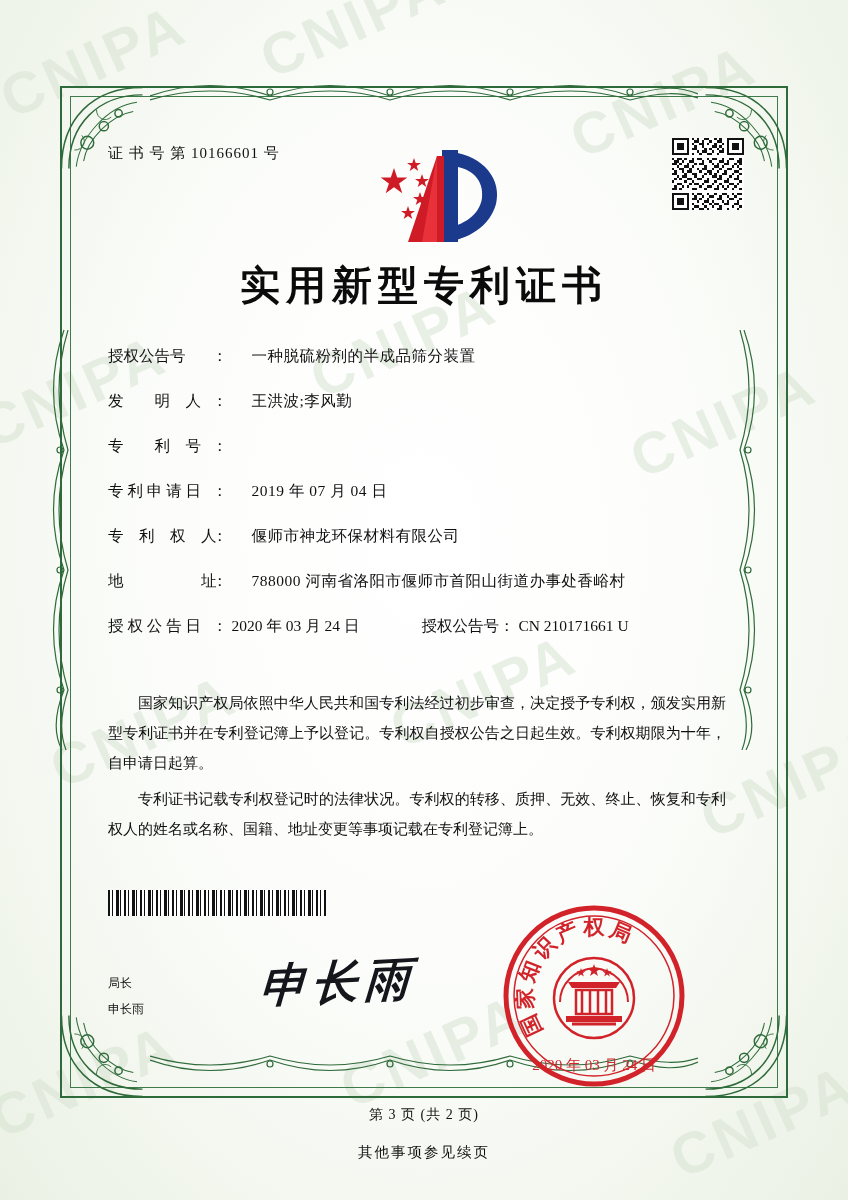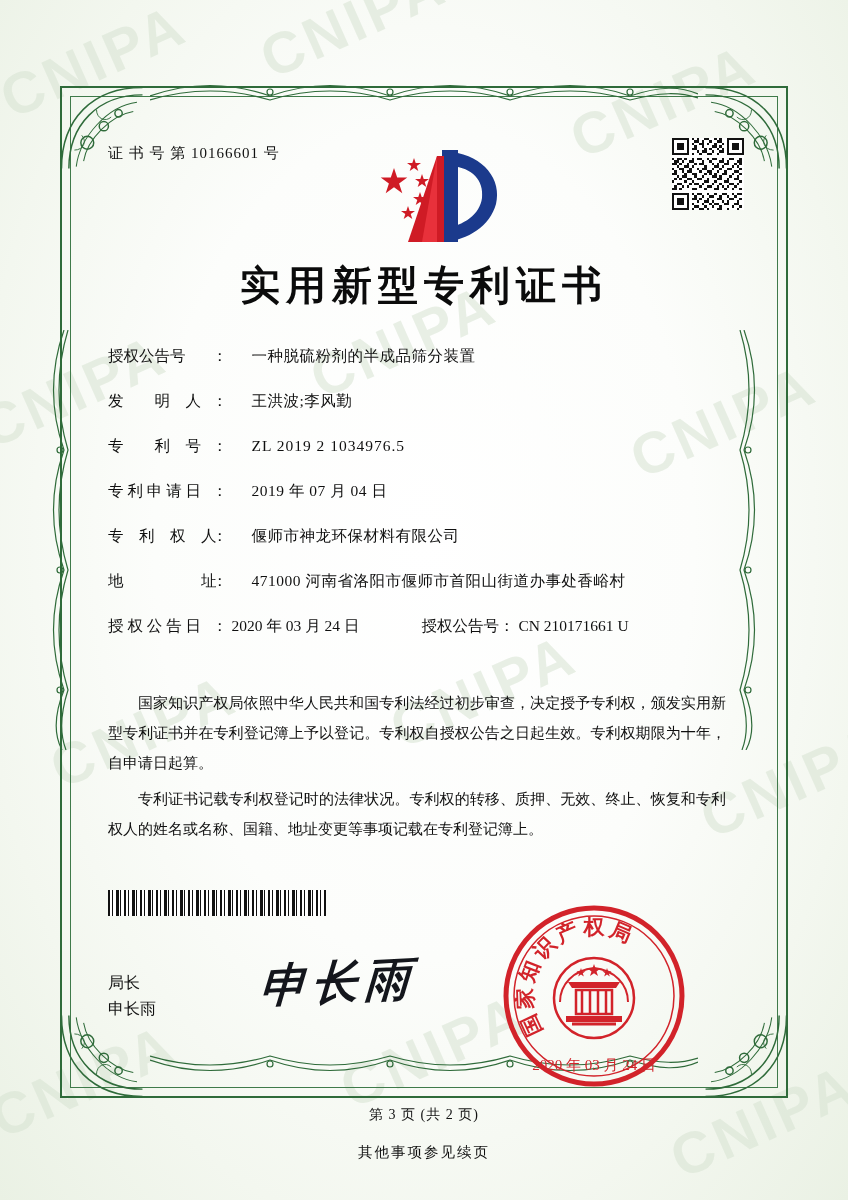--- a/index.html
+++ b/index.html
@@ -184,21 +184,21 @@
       repeating-linear-gradient(90deg,
         #111 0 2px, #fff 2px 4px, #111 4px 5px, #fff 5px 8px,
         #111 8px 11px, #fff 11px 12px, #111 12px 13px, #fff 13px 16px);
   }
 
   
   .sig-label {
     position: absolute;
     left: 38px;
     top: 874px;
-    font-size: 16px;
+    font-size: 12px;
     line-height: 26px;
     color: #111;
   }
   .sig-script {
     position: absolute;
     left: 190px;
     top: 856px;
     font-size: 46px;
     color: #14161c;
     font-family: "DejaVu Serif", serif;
@@ -612,39 +612,38 @@
 
       <div class="field-row">
         <span class="f-label">发　　明　人</span>
         <span class="f-colon">：</span>
         <span class="f-value">王洪波;李风勤</span>
       </div>
 
       <div class="field-row">
         <span class="f-label">专　　利　号</span>
         <span class="f-colon">：</span>
-        <span class="f-value mono">ZL 2019 2 1034976.5</span>
       </div>
 
       <div class="field-row">
         <span class="f-label">专 利 申 请 日</span>
         <span class="f-colon">：</span>
         <span class="f-value">2019 年 07 月 04 日</span>
       </div>
 
       <div class="field-row">
         <span class="f-label">专　利　权　人</span>
         <span class="f-colon">：</span>
         <span class="f-value">偃师市神龙环保材料有限公司</span>
       </div>
 
       <div class="field-row">
         <span class="f-label">地　　　　　址</span>
         <span class="f-colon">：</span>
-        <span class="f-value">471000 河南省洛阳市偃师市首阳山街道办事处香峪村</span>
+        <span class="f-value">788000 河南省洛阳市偃师市首阳山街道办事处香峪村</span>
       </div>
 
       <div class="field-row row-inline">
         <span class="inline-part">
           <span class="f-label">授 权 公 告 日</span>
           <span class="f-colon">：</span>
           <span>2020 年 03 月 24 日</span>
         </span>
         <span class="inline-gap"></span>
         <span class="inline-part">

